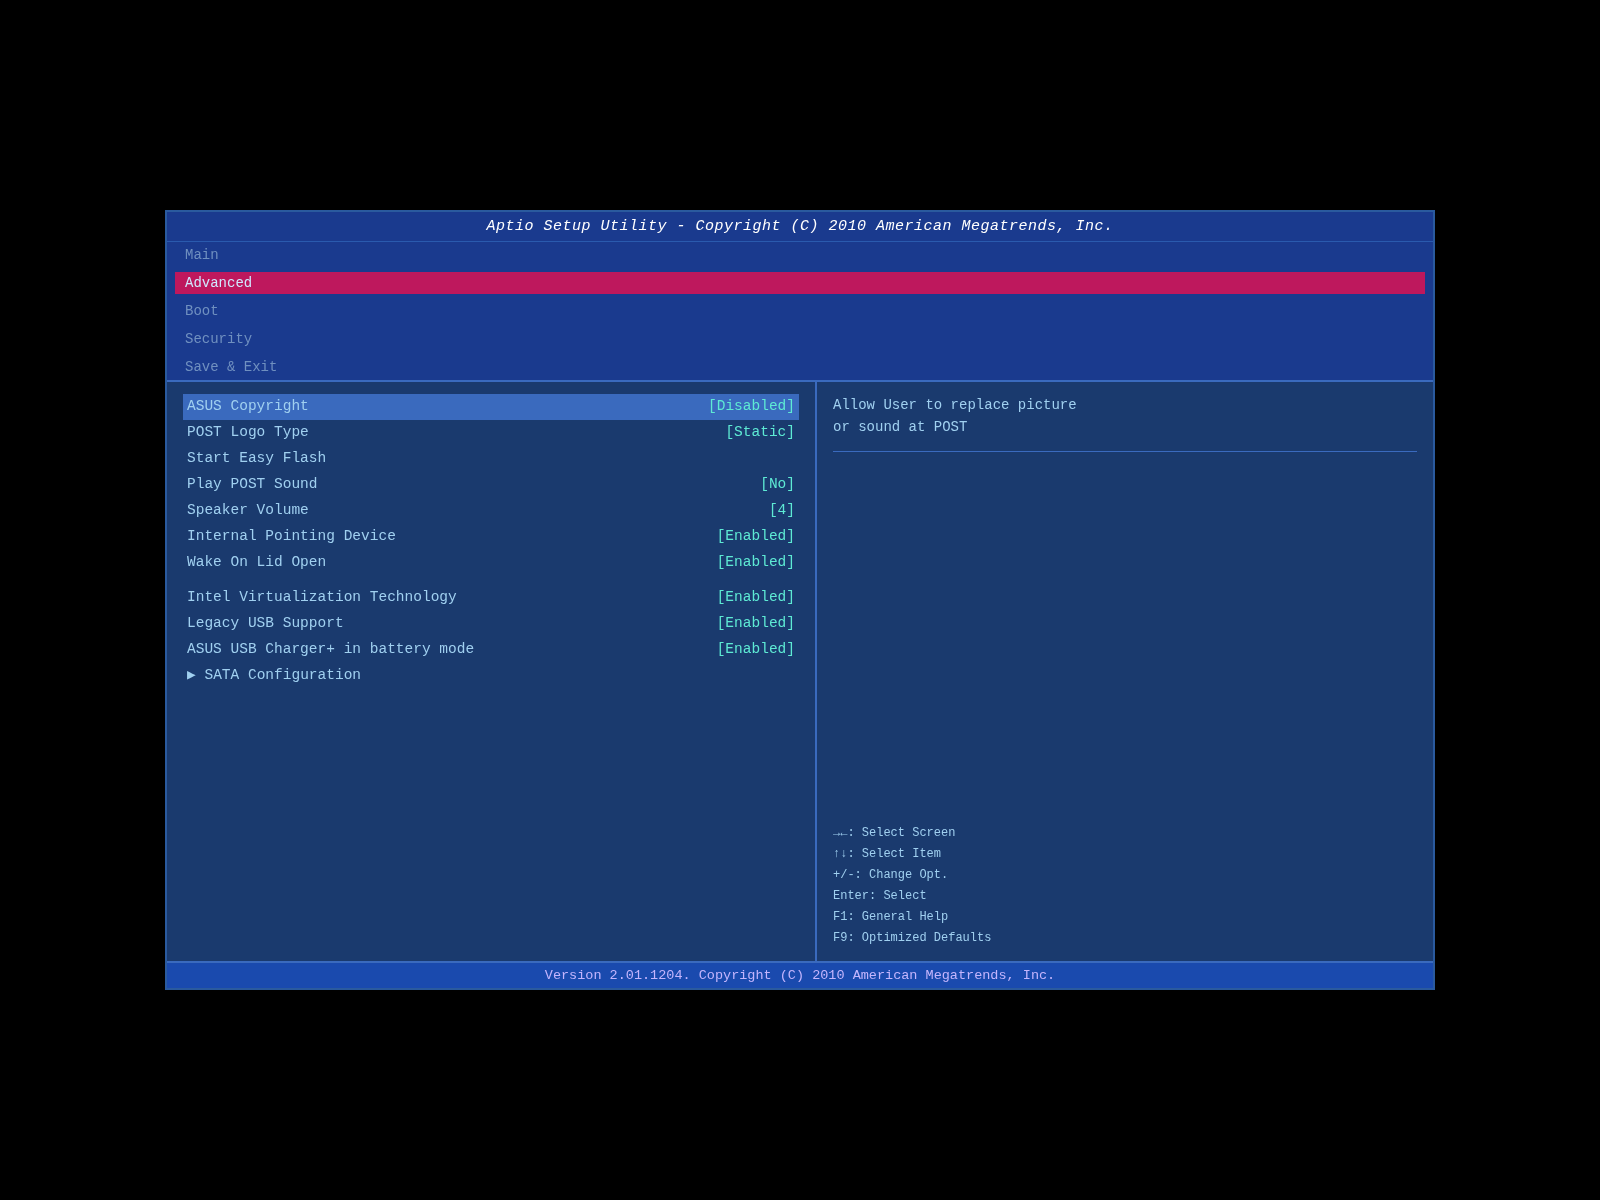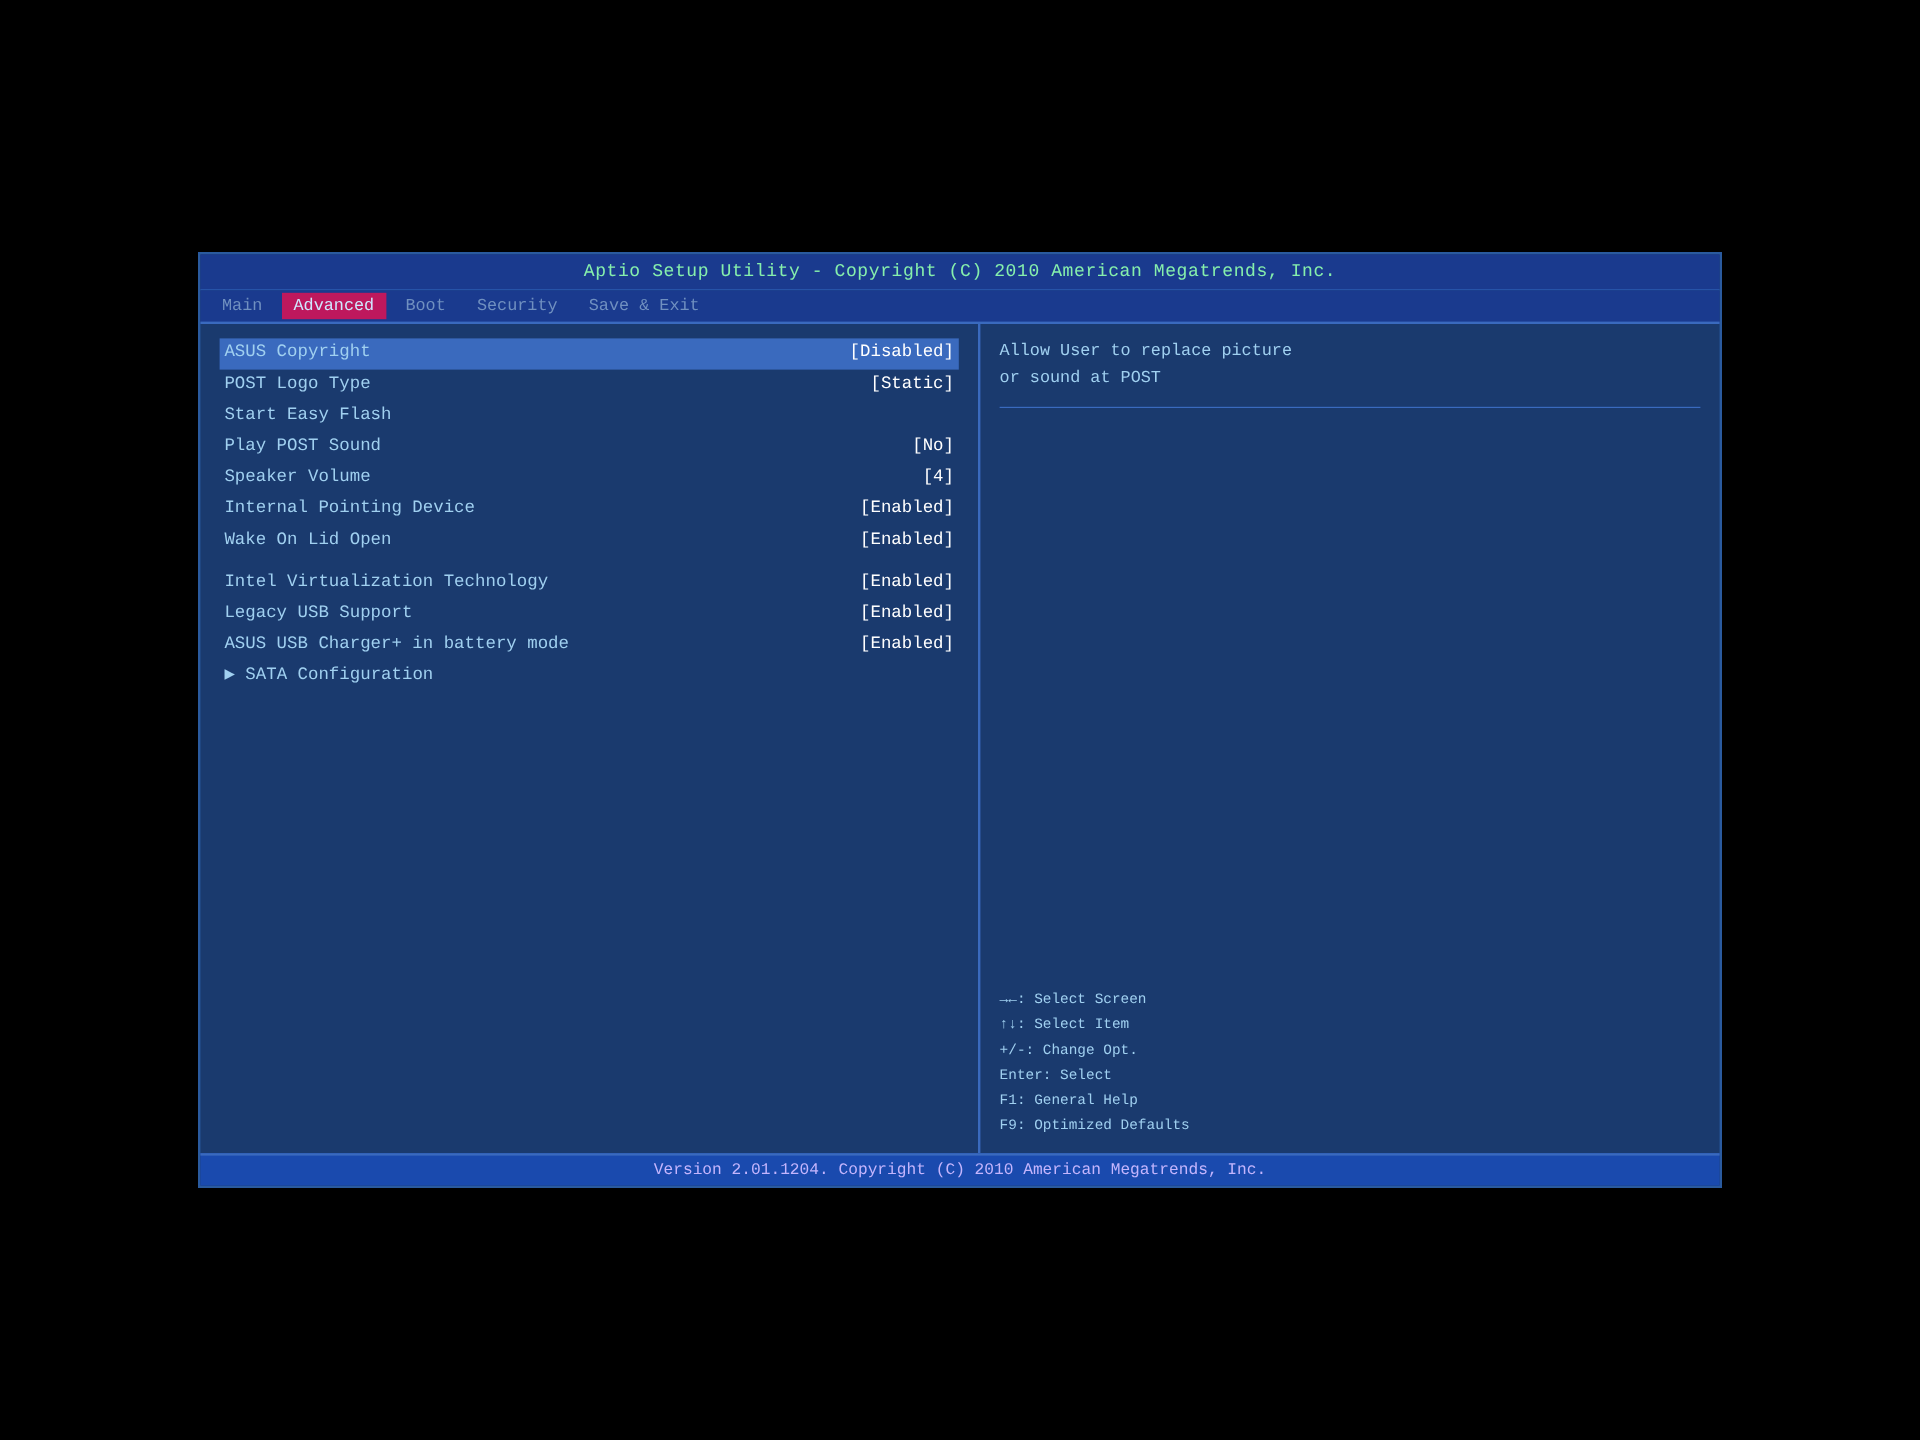--- a/index.html
+++ b/index.html
@@ -25,33 +25,34 @@
       background-color: #1a3a6e;
       border: 2px solid #2a5a9e;
       display: flex;
       flex-direction: column;
       position: relative;
     }
 
     
     .title-bar {
       background-color: #1a3a8e;
-      color: #86efac;
+      color: #ffffff;
       text-align: center;
       padding: 6px 0;
       font-size: 15px;
       letter-spacing: 0.5px;
       border-bottom: 1px solid #2a5aae;
+      font-style: italic;
     }
 
     
     .nav-bar {
       background-color: #1a3a8e;
       display: flex;
-      flex-direction: row;
+      flex-direction: column;
       padding: 2px 8px;
       gap: 6px;
       border-bottom: 2px solid #3a6abe;
     }
 
     .nav-tab {
       color: #7090c0;
       font-size: 14px;
       padding: 3px 10px;
       cursor: pointer;
@@ -98,21 +99,21 @@
       color: #a0d0f0;
       font-family: 'Courier New', Courier, monospace;
     }
 
     .setting-label.has-arrow::before {
       content: '▶ ';
       color: #a0d0f0;
     }
 
     .setting-value {
-      color: #ffffff;
+      color: #5eead4;
       font-family: 'Courier New', Courier, monospace;
     }
 
     .spacer {
       height: 10px;
     }
 
     
     .info-panel {
       flex: 1;

